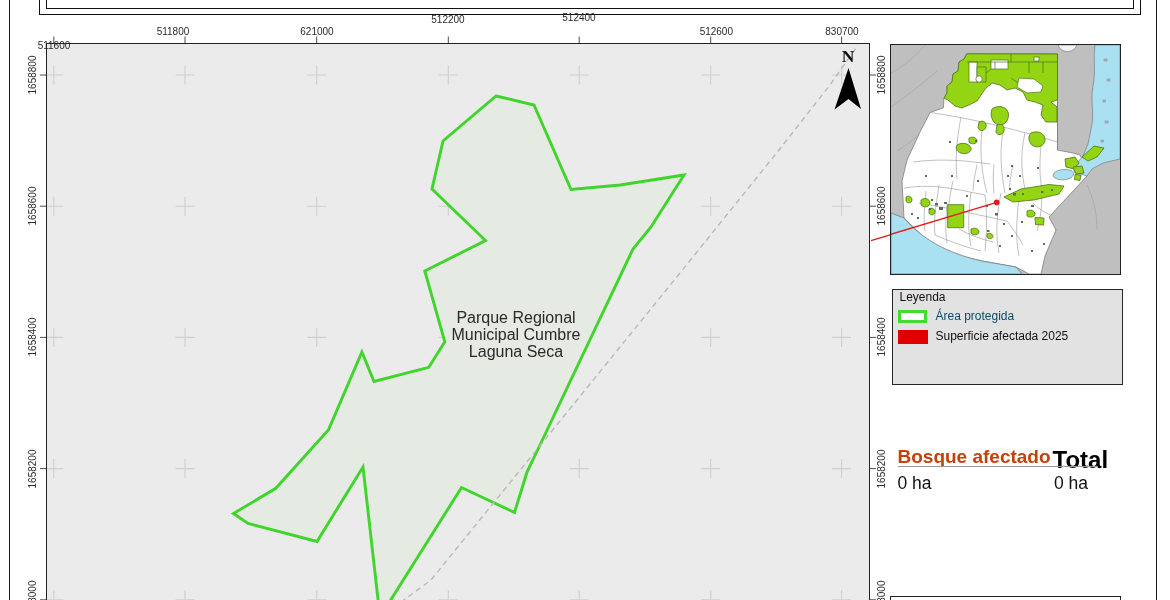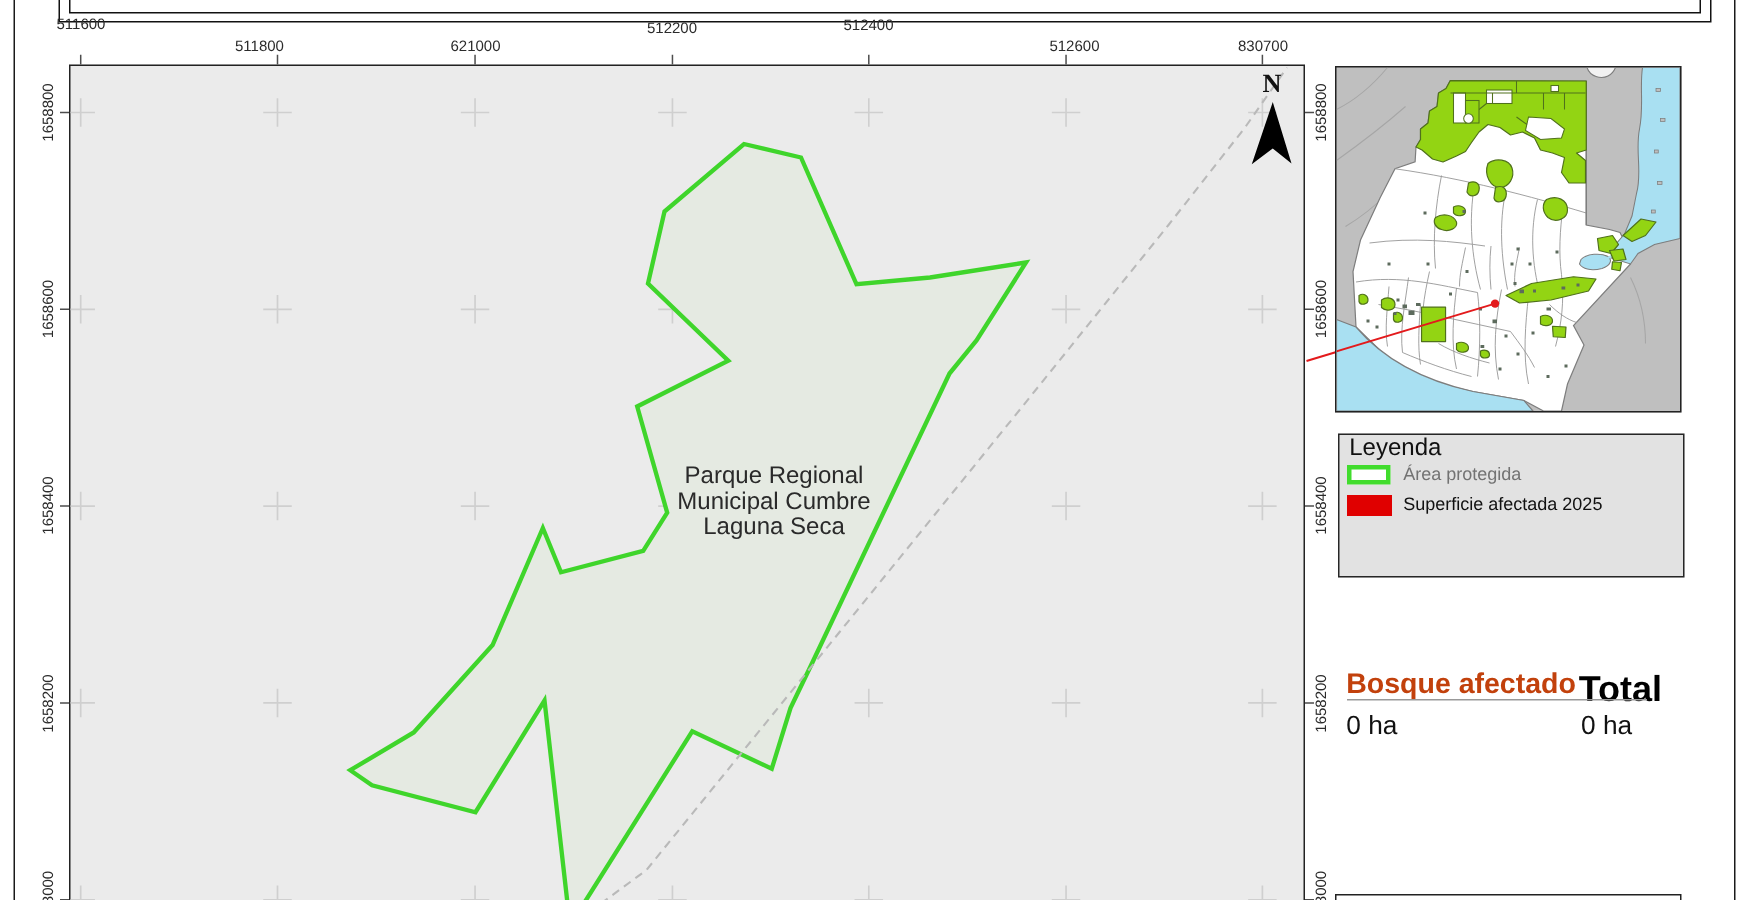--- a/index.html
+++ b/index.html
@@ -13,21 +13,21 @@
 </head>
 <body>
 
   <div class="abs" style="left:9px;top:-20px;width:1146px;height:660px;border:1.8px solid #1a1a1a;"></div>
 
   <div class="abs" style="left:39px;top:-23px;width:1100px;height:36px;border:1.8px solid #111;background:#fff;"></div>
   <div class="abs" style="left:46px;top:-23px;width:1086px;height:30px;border:1.6px solid #111;background:#fff;"></div>
 
   <div class="abs" style="left:46px;top:43px;width:822px;height:562px;border:1.7px solid #222;background:#ebebeb;"></div>
 
-  <div class="axlab" style="left:32px;top:11px;text-align:center;">511600</div>
+  <div class="axlab" style="left:32px;top:40px;text-align:center;">511600</div>
   <div class="axlab" style="left:151px;top:26px;">511800</div>
   <div class="axlab" style="left:295px;top:26px;">621000</div>
   <div class="axlab" style="left:426px;top:14px;">512200</div>
   <div class="axlab" style="left:557px;top:12px;">512400</div>
   <div class="axlab" style="left:689px;top:26px;text-align:right;">512600</div>
   <div class="axlab" style="left:820px;top:26px;">830700</div>
 
   <div class="vlab" style="left:11px;top:69px;">1658800</div>
   <div class="vlab" style="left:11px;top:200px;">1658600</div>
   <div class="vlab" style="left:11px;top:331px;">1658400</div>
@@ -209,23 +209,23 @@
           <rect x="116" y="130" width="2" height="2"></rect>
         </g>
 
         <line x1="-2" y1="189.8" x2="105.7" y2="157.4" stroke="#e31a1c" stroke-width="1.3"></line>
         <circle cx="105.7" cy="157.4" r="2.8" fill="#e31a1c"></circle>
       </g>
     </svg>
   </div>
 
   <div class="abs" style="left:891.5px;top:288.5px;width:229px;height:94px;border:1.7px solid #262626;background:#e2e2e2;">
-    <div style="position:absolute;left:7px;top:0.5px;font-size:16px;color:#111;">Leyenda</div>
+    <div style="position:absolute;left:7px;top:0.5px;font-size:12px;color:#111;">Leyenda</div>
     <div style="position:absolute;left:5.5px;top:20.5px;width:23px;height:7px;border:3.2px solid #41dc2d;background:#fff;"></div>
-    <div style="position:absolute;left:43px;top:19.5px;font-size:12px;color:#737373;">Área protegida</div>
+    <div style="position:absolute;left:43px;top:19.5px;font-size:12px;color:#0c4a6e;">Área protegida</div>
     <div style="position:absolute;left:5.5px;top:40.5px;width:29.5px;height:13.5px;background:#e00000;"></div>
     <div style="position:absolute;left:43px;top:39.5px;font-size:12px;color:#111;">Superficie afectada 2025</div>
   </div>
 
   <div class="abs" style="left:897.5px;top:445.5px;font-size:19px;font-weight:bold;color:#c2410c;">Bosque afectado</div>
   <div class="abs" style="left:1052.5px;top:445.5px;font-size:24px;font-weight:bold;color:#000;">Total</div>
   <div class="abs" style="left:897.5px;top:466px;width:200px;height:1.2px;background:#999;"></div>
   <div class="abs" style="left:897.5px;top:472.5px;font-size:17.5px;color:#111;">0 ha</div>
   <div class="abs" style="left:1054px;top:472.5px;font-size:17.5px;color:#111;">0 ha</div>
 

